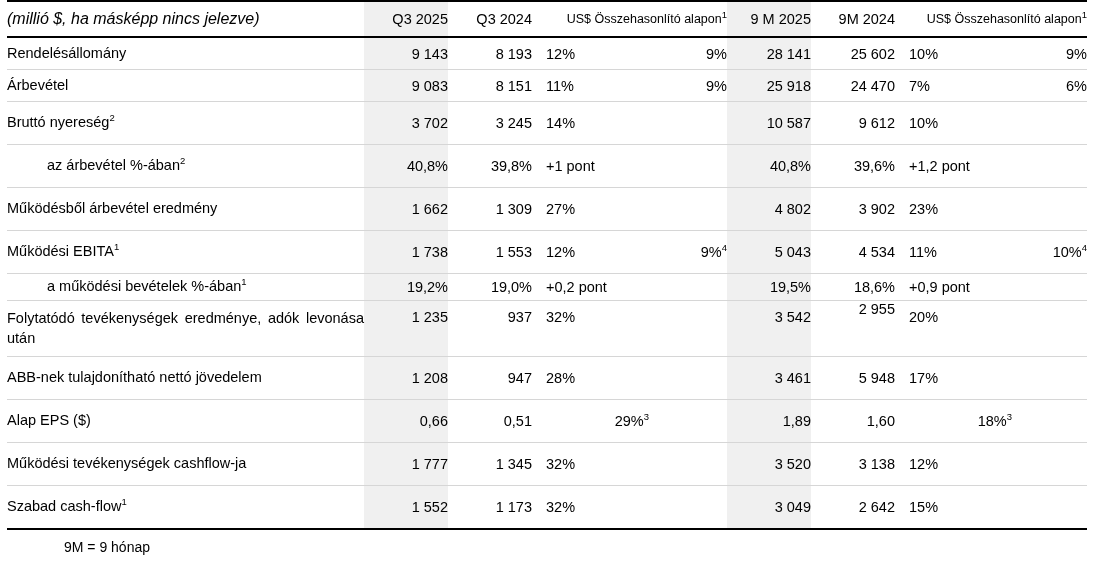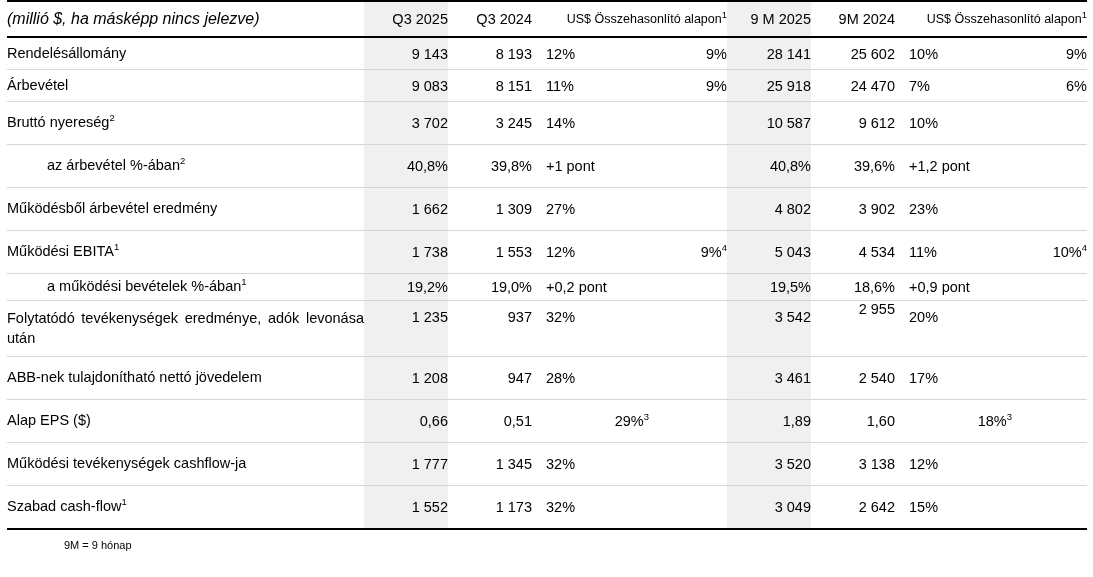--- a/index.html
+++ b/index.html
@@ -104,21 +104,21 @@
     white-space: nowrap;
   }
   .num.lead { text-align: left; padding-left: 14px; }
   .shade { background: #f0f0f0; }
   sup { font-size: 9.5px; vertical-align: super; line-height: 0; }
 
   .rule-bottom td { border-top: 2.5px solid #000; height: 0; font-size: 0; line-height: 0; }
 
   .footnote {
     margin: 9px 0 0 64px;
-    font-size: 11px;
+    font-size: 14px;
     color: #000;
   }
 </style>
 </head>
 <body>
 
 <div class="page">
 
   <table class="fin">
     <colgroup>
@@ -266,21 +266,21 @@
         <td class="num"></td>
       </tr>
 
       <tr class="data tall">
         <td class="lbl">ABB-nek tulajdonítható nettó jövedelem</td>
         <td class="num shade">1 208</td>
         <td class="num">947</td>
         <td class="num lead">28%</td>
         <td class="num"></td>
         <td class="num shade">3 461</td>
-        <td class="num">2 540</td>
+        <td class="num">5 948</td>
         <td class="num lead">17%</td>
         <td class="num"></td>
       </tr>
 
       <tr class="data tall">
         <td class="lbl">Alap EPS ($)</td>
         <td class="num shade">0,66</td>
         <td class="num">0,51</td>
         <td class="num">
           <span>29%</span><sup>3</sup>

